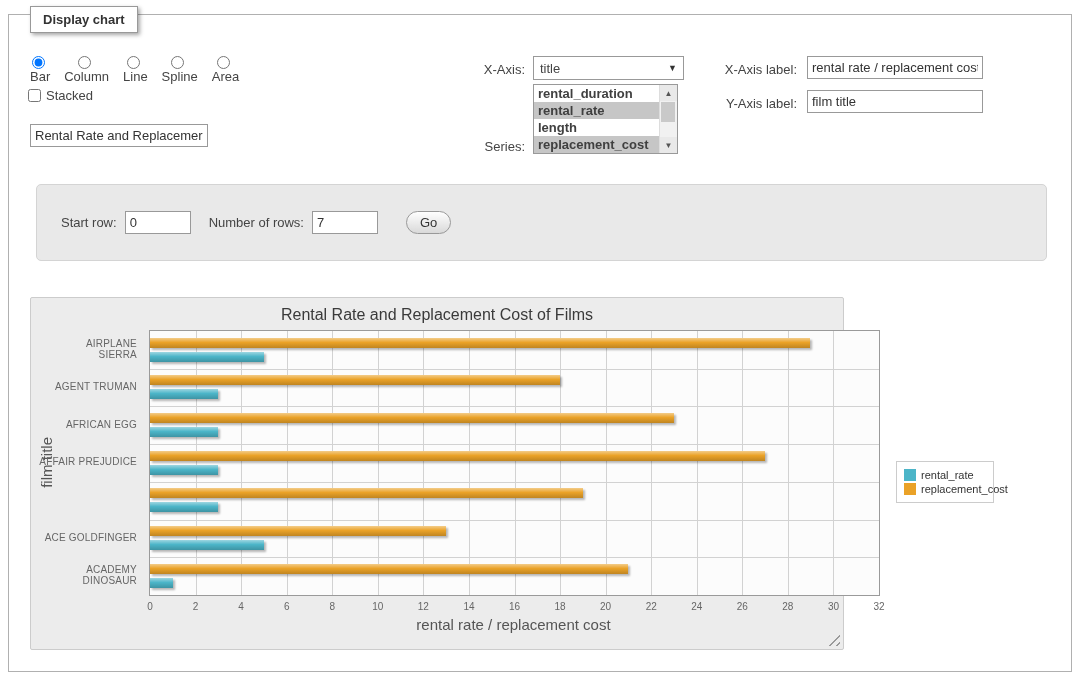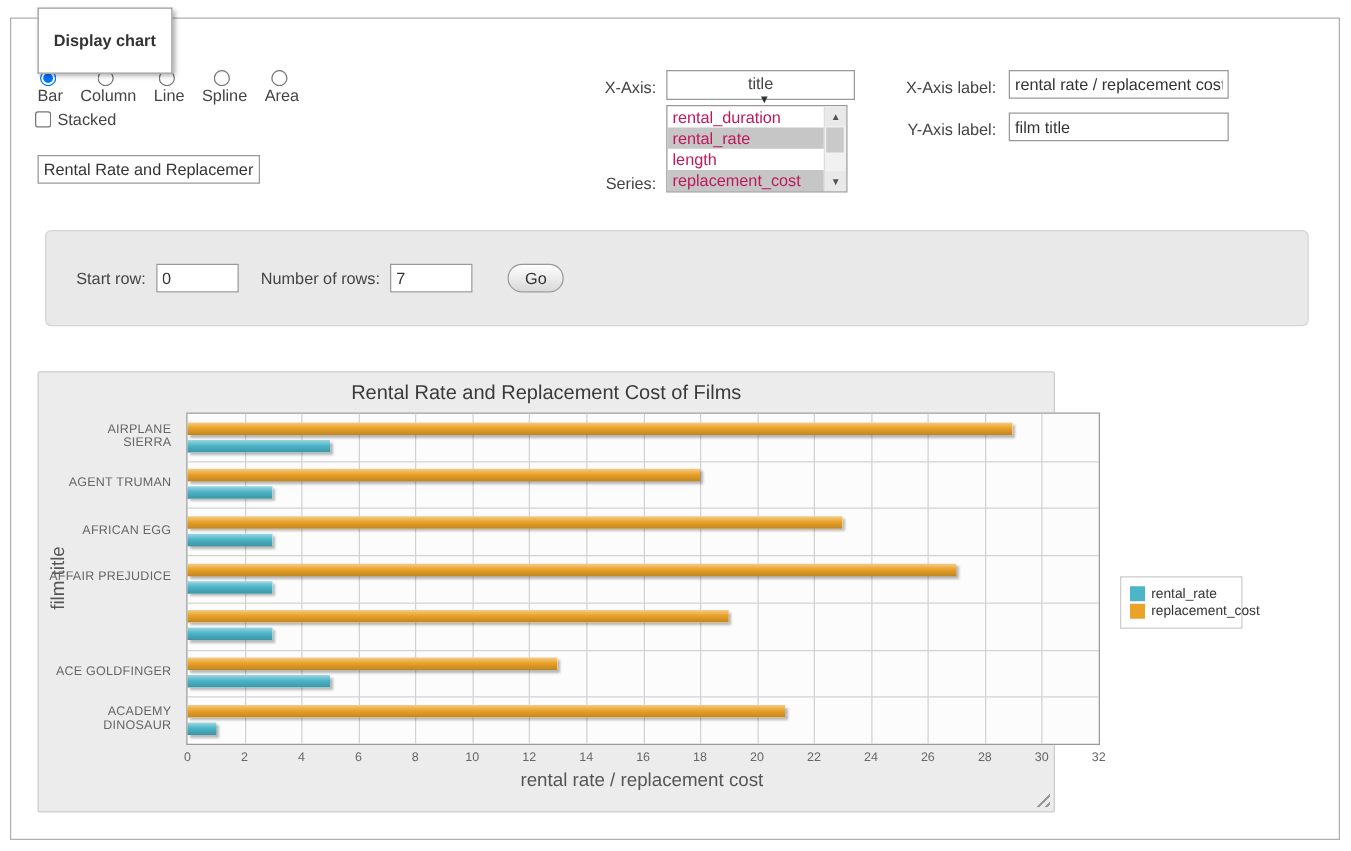--- a/index.html
+++ b/index.html
@@ -4,46 +4,46 @@
 <style>
   html,body { margin:0; padding:0; background:#fff; }
   .page {
     position:relative; width:1081px; height:681px; background:#fff;
     font-family:"Liberation Sans", sans-serif; font-size:13px; color:#444; overflow:hidden;
   }
   .abs { position:absolute; }
 
   .fieldset-border { left:8px; top:14px; width:1064px; height:658px; border:1px solid #b0b0b0; box-sizing:border-box; }
   .legend {
-    left:30px; top:6px; background:#fff; border:1px solid #999; padding:18px 12px;
+    left:30px; top:6px; background:#fff; border:1px solid #999; padding:5px 12px;
     font-weight:bold; color:#333; box-shadow:2px 2px 4px rgba(0,0,0,.35); z-index:5;
   }
 
   .radio-row { left:30px; top:56px; display:flex; align-items:center; }
   .radio-item { display:flex; align-items:center; margin-right:14px; color:#444; cursor:default;flex-direction:column; }
   .radio-item input { margin:0 4px 0 0; }
   .stacked-row { left:28px; top:88px; display:flex; }
   .stacked-row input { margin:0 5px 0 0; }
 
   .form-label { color:#444; text-align:right; }
   .text-input {
     border:1px solid #999; padding:2px 4px; height:17px; font-family:"Liberation Sans",sans-serif;
     font-size:13px; color:#333; background:#fff;
   }
   .text-input.small { width:56px; }
 
   .select {
     height:18px; border:1px solid #999; background:#fff; padding:2px 6px;
-    display:flex; align-items:center; justify-content:space-between; cursor:default;flex-direction:column;
+    display:flex; align-items:center; justify-content:space-between; cursor:default;
   }
   .select-arrow { font-size:9px; color:#333; margin-left:6px; }
 
   .listbox { border:1px solid #999; background:#fff; box-sizing:border-box; overflow:hidden; }
   .options { position:absolute; left:0; top:0; right:17px; bottom:0; }
-  .list-option { height:17px; line-height:17px; padding-left:4px; color:#be185d; white-space:nowrap; overflow:hidden; }
+  .list-option { height:17px; line-height:17px; padding-left:4px; color:#404040; white-space:nowrap; overflow:hidden;font-weight:bold; }
   .list-option.selected { background:#c6c6c6; }
   .scrollbar { position:absolute; right:0; top:0; bottom:0; width:17px; background:#f1f1f1; border-left:1px solid #ddd; }
   .scroll-btn { position:absolute; left:0; right:0; height:16px; display:flex; align-items:center; justify-content:center;
     font-size:8px; color:#555; background:#e9e9e9; }
   .scroll-btn.bottom { bottom:0; }
   .scroll-thumb { position:absolute; left:1px; top:17px; width:14px; height:20px; background:#c9c9c9; }
 
   .rows-panel {
     left:36px; top:184px; width:1011px; height:77px; background:#e9e9e9; border:1px solid #d4d4d4;
     border-radius:5px; box-sizing:border-box; display:flex; align-items:center; padding-left:24px; gap:8px;

